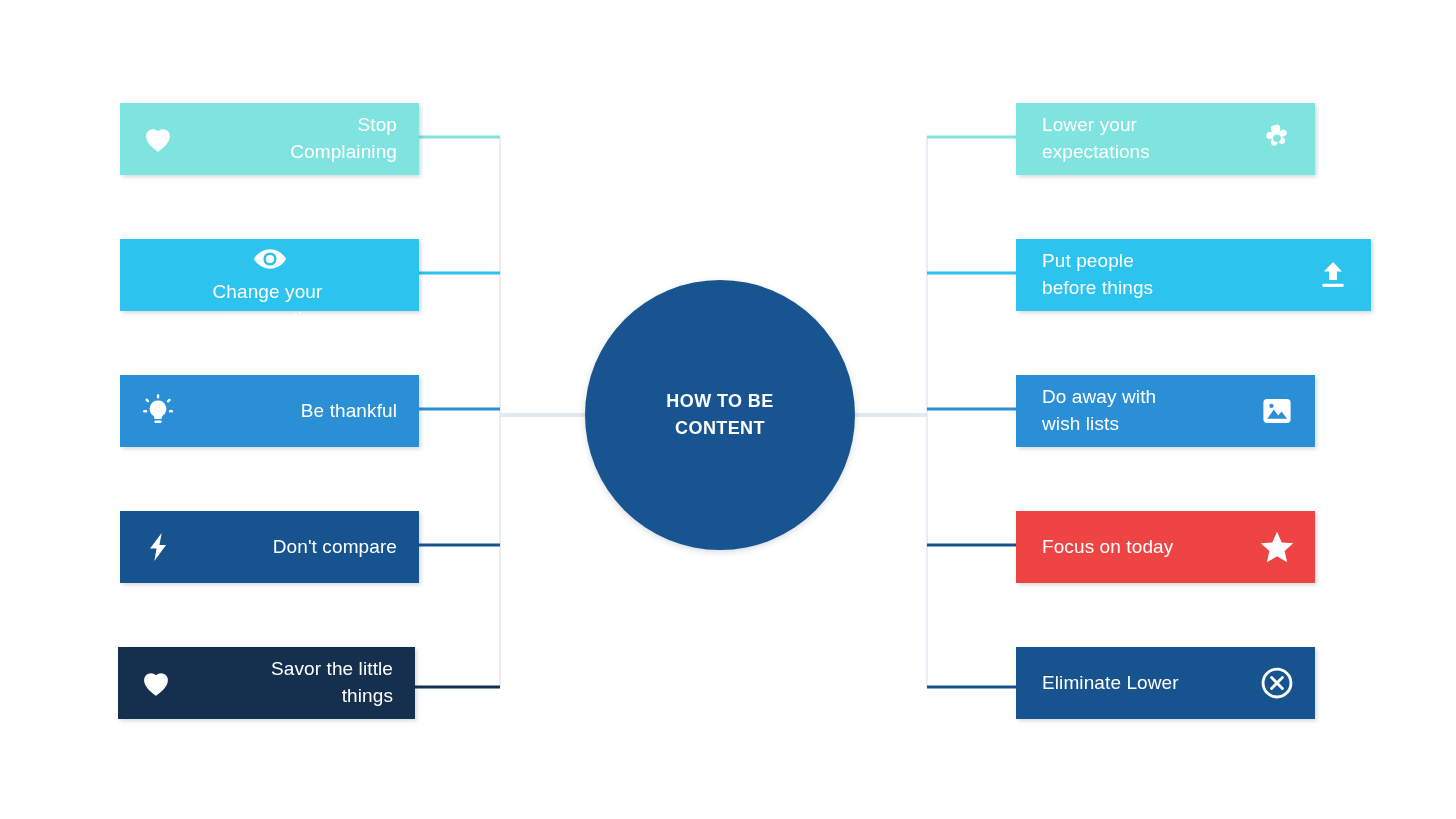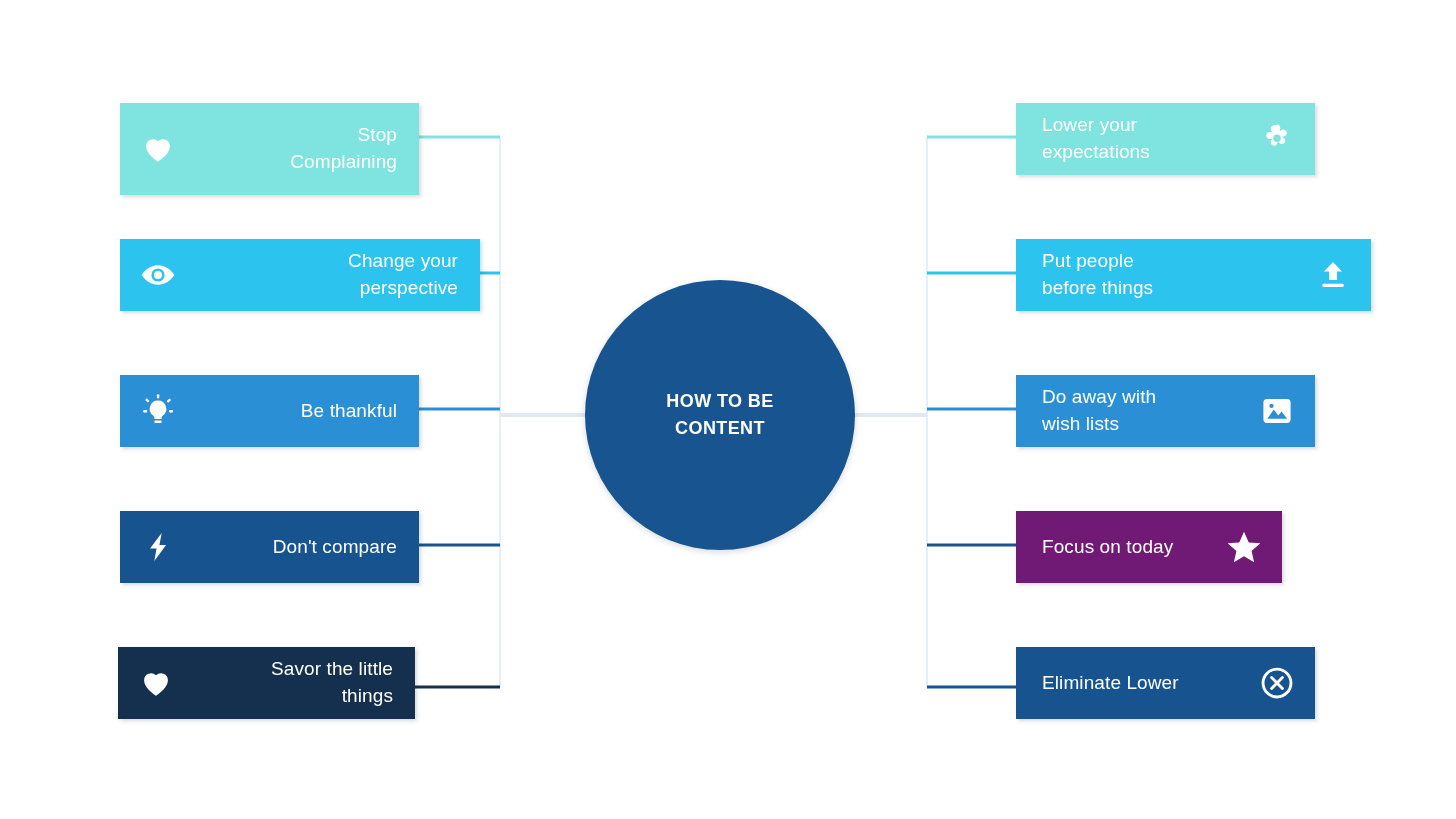--- a/index.html
+++ b/index.html
@@ -110,30 +110,30 @@
       <line x1="927" y1="409" x2="1016" y2="409" stroke="#2a8fd4" stroke-width="3"></line>
       <line x1="927" y1="545" x2="1016" y2="545" stroke="#17548f" stroke-width="3"></line>
       <line x1="927" y1="687" x2="1016" y2="687" stroke="#17548f" stroke-width="3"></line>
     </svg>
 
   <div id="hub">
     <div id="hub-title">HOW TO BE
 CONTENT</div>
   </div>
 
-<div class="node left" style="left: 120px; top: 103px; width: 299px; height: 92px; background: rgb(127, 227, 224);">
+<div class="node left" style="left: 120px; top: 103px; width: 299px; height: 72px; background: rgb(127, 227, 224);">
       <span class="node-icon">
         <svg width="34" height="34" viewBox="0 0 24 24" fill="currentColor">
           <path d="M12 21s-8.4-5.3-8.4-11A4.9 4.9 0 0 1 12 6.6 4.9 4.9 0 0 1 20.4 10c0 5.7-8.4 11-8.4 11z"></path>
         </svg>
       </span>
       <span class="node-label">Stop
 Complaining</span>
     </div>
-    <div class="node left" style="left: 120px; top: 239px; width: 360px; height: 72px; background: rgb(44, 195, 239);">
+    <div class="node left" style="left: 120px; top: 239px; width: 299px; height: 72px; background: rgb(44, 195, 239); flex-direction: column;">
       <span class="node-icon">
         <svg width="36" height="36" viewBox="0 0 24 24" fill="currentColor">
           <path d="M12 5.5C6.8 5.5 2.7 9.2 1.2 12c1.5 2.8 5.6 6.5 10.8 6.5S21.3 14.8 22.8 12C21.3 9.2 17.2 5.5 12 5.5zm0 10.9a4.4 4.4 0 1 1 0-8.8 4.4 4.4 0 0 1 0 8.8z"></path>
           <circle cx="12" cy="12" r="2.7"></circle>
         </svg>
       </span>
       <span class="node-label">Change your
 perspective</span>
     </div>
     <div class="node left" style="left: 120px; top: 375px; width: 299px; height: 72px; background: rgb(42, 143, 212);">
@@ -192,21 +192,21 @@
       <span class="node-label">Do away with
 wish lists</span>
       <span class="node-icon">
         <svg width="34" height="34" viewBox="0 0 24 24" fill="currentColor">
           <rect x="2.4" y="3.6" width="19.2" height="16.8" rx="2.6"></rect>
           <path d="M5.2 17.4 9.7 11l3.2 4.1 2.3-2.7 4 5z" fill="#2a8fd4"></path>
           <circle cx="8.1" cy="8.4" r="1.5" fill="#2a8fd4"></circle>
         </svg>
       </span>
     </div>
-    <div class="node right" style="left: 1016px; top: 511px; width: 266px; height: 72px; background: #701a75;">
+    <div class="node right" style="left: 1016px; top: 511px; width: 299px; height: 72px; background: #ef4444;">
       <span class="node-label">Focus on today</span>
       <span class="node-icon">
         <svg width="38" height="38" viewBox="0 0 24 24" fill="currentColor">
           <path d="M12 2.4 15 9.1l7.3.6-5.5 4.8 1.6 7.1L12 17.9l-6.4 3.7 1.6-7.1L1.7 9.7 9 9.1z"></path>
         </svg>
       </span>
     </div>
     <div class="node right" style="left: 1016px; top: 647px; width: 299px; height: 72px; background: rgb(23, 84, 143);">
       <span class="node-label">Eliminate Lower</span>
       <span class="node-icon">

